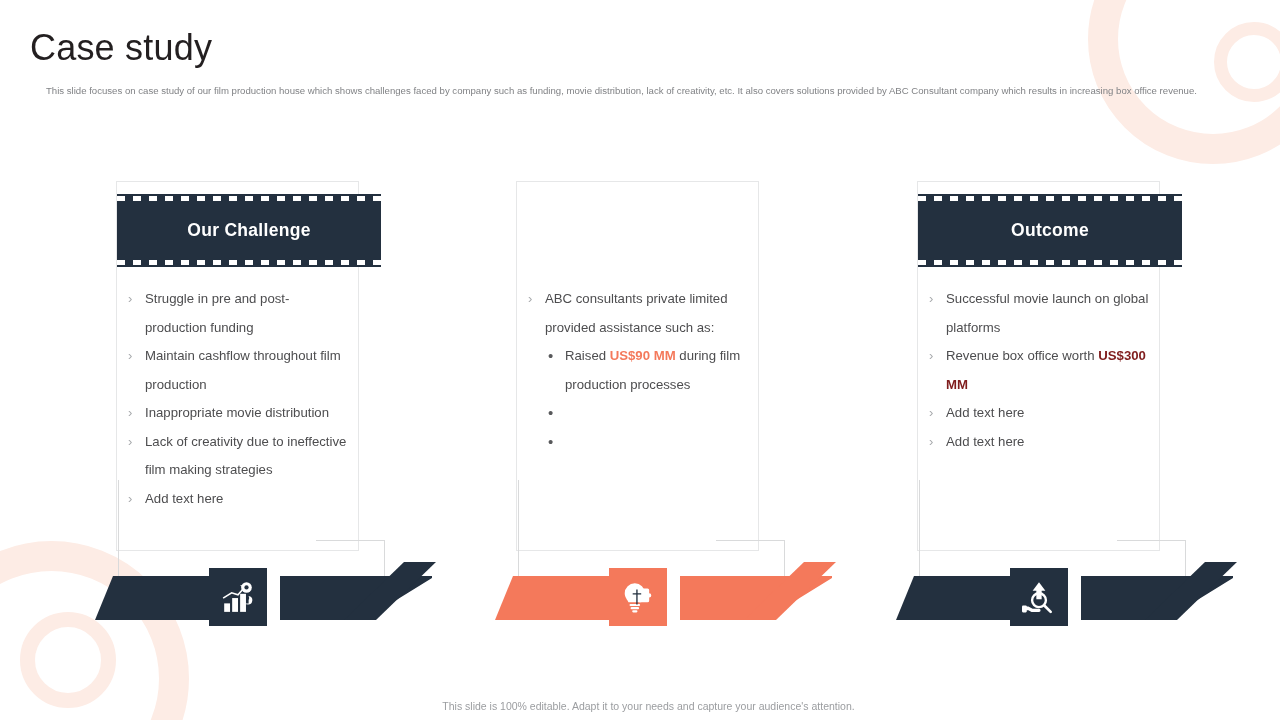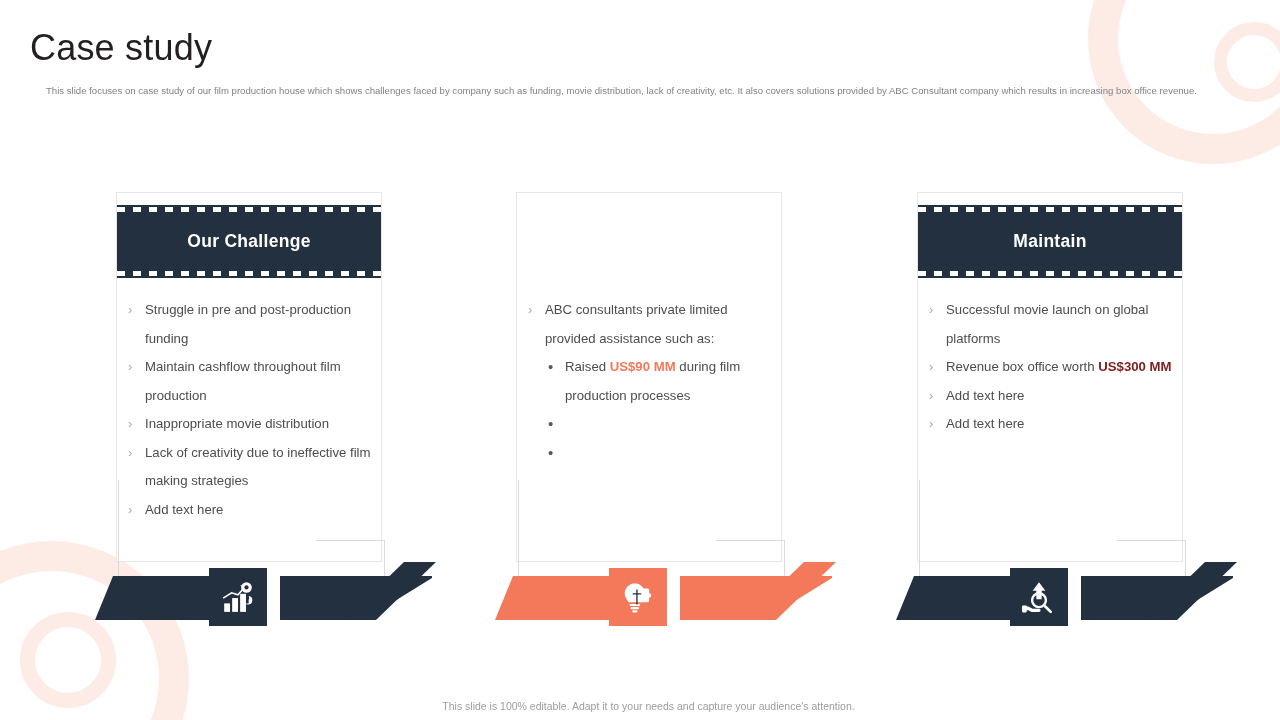--- a/index.html
+++ b/index.html
@@ -34,21 +34,21 @@
     position:absolute;left:30px;top:28px;
     font-size:36px;font-weight:400;color:#231f20;letter-spacing:.2px;
     line-height:1.1;
   }
   #page-subtitle{
     position:absolute;left:46px;top:84px;width:1200px;
     font-size:9.6px;line-height:14px;color:#808285;font-weight:400;
   }
 
   
-  .card{position:absolute;top:192px;width:266px;height:370px;}
+  .card{position:absolute;top:181px;width:243px;height:370px;}
   #card-0{left:116px;}
   #card-1{left:516px;}
   #card-2{left:917px;}
 
   
   .card-frame{
     position:absolute;left:0;top:0;right:0;bottom:0;
     border:1px solid #e6e7e8;border-top:1px solid #e6e7e8;
     background:#fff;
     box-sizing:border-box;
@@ -220,21 +220,21 @@
         <rect x="18" y="51" width="16" height="4" rx="2"></rect>
         <rect x="21" y="57" width="10" height="4" rx="2"></rect>
         <path d="M34 16 h16 a3 3 0 0 1 3 3 v6 a4 4 0 0 1 0 8 v6 a3 3 0 0 1 -3 3 h-16 v-7 a4 4 0 0 0 0 -8 z"></path>
         <path d="M30 18 v28 M22 26 h16" stroke="#23303f" stroke-width="2.5" fill="none"></path>
       </svg>
     </div>
     <div class="card" id="card-2" style="left: 917px;">
       <div class="card-frame"></div>
       <div class="card-head head-dark">
         <div class="perf"></div>
-        <div class="title">Maintain</div>
+        <div class="title">Outcome</div>
         <div class="perf"></div>
       </div>
       <div class="card-body">
         <div class="bullet">
           <span class="chev">›</span>
           <span class="btxt">Successful movie launch on global platforms</span>
         </div>
         <div class="bullet">
           <span class="chev">›</span>
           <span class="btxt"><span>Revenue box office worth </span><span class="hl-dark">US$300 MM</span><span></span></span>

